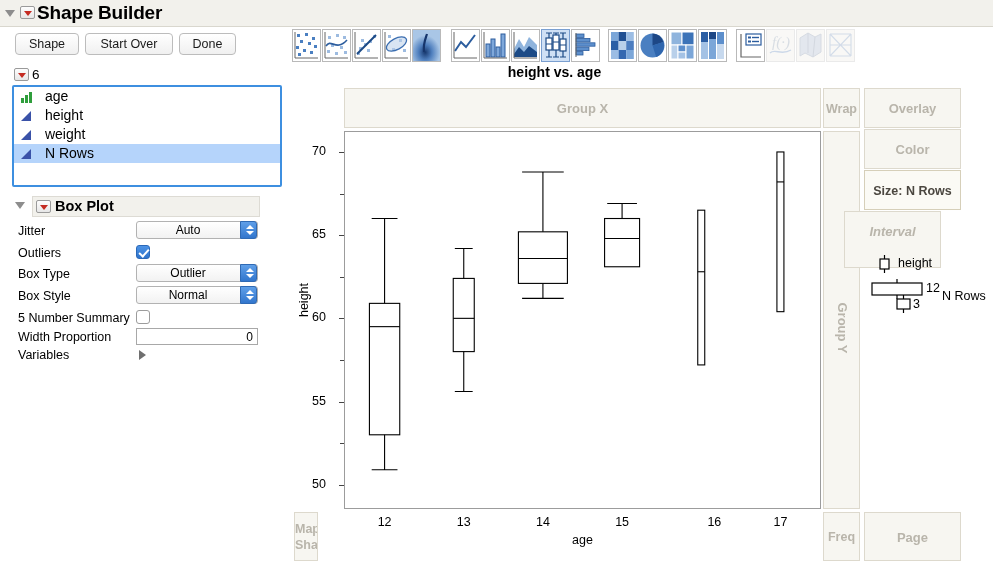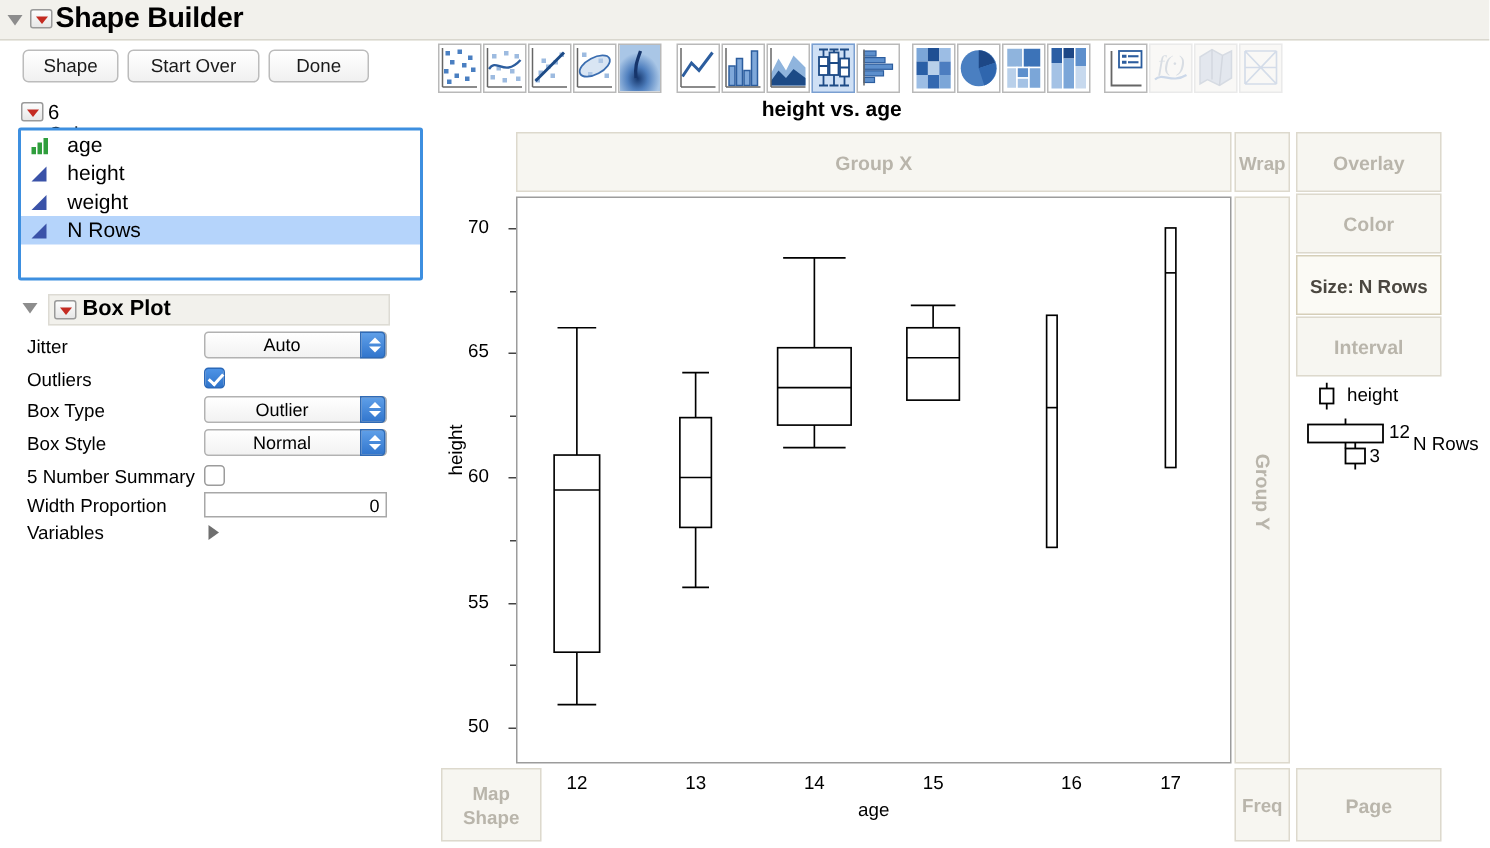--- a/index.html
+++ b/index.html
@@ -78,21 +78,21 @@
     font-size: 12.5px;
     font-family: "Liberation Sans", sans-serif;
     color: #1a1a1a;
     text-align: center;
     line-height: 21px;
     box-sizing: border-box;
     cursor: default;
   }
   #btn-undo { left: 15px; top: 33px; width: 64px; }
   #btn-startover { left: 85px; top: 33px; width: 88px; }
-  #btn-done { left: 179px; top: 33px; width: 67px; }
+  #btn-done { left: 179px; top: 33px; width: 57px; }
 
   
   #toolbar { position: absolute; left: 292px; top: 29px; height: 35px; }
   .tb-icon {
     position: absolute;
     width: 29px; height: 33px;
     top: 0;
     border: 1px solid #b9b9b9;
     background: #ffffff;
     box-sizing: border-box;
@@ -262,23 +262,23 @@
     transform: translate(-50%,-50%) rotate(90deg);
     white-space: nowrap;
   }
   #dz-overlay  { left: 864px; top: 88px;  width: 97px; height: 40px; line-height: 40px; }
   #dz-color    { left: 864px; top: 129px; width: 97px; height: 40px; line-height: 40px; }
   #dz-size     {
     left: 864px; top: 170px; width: 97px; height: 40px; line-height: 40px;
     color: #4b4740; border-color: #d6cfb9; background: #fbfaf5;
     font-size: 12.5px;
   }
-  #dz-interval { left: 864px; top: 211px; width: 97px; height: 40px; line-height: 40px; }
+  #dz-interval { left: 844px; top: 211px; width: 97px; height: 57px; line-height: 40px; font-style: italic; }
   #dz-mapshape {
-    left: 294px; top: 512px; width: 67px; height: 49px;
+    left: 294px; top: 512px; width: 24px; height: 49px;
     line-height: 16px; padding-top: 8px; font-size: 12.5px;
   }
   #dz-mapshape .dz-l2 { display: block; }
   #dz-freq { left: 823px; top: 512px; width: 37px; height: 49px; line-height: 49px; font-size: 12.5px; }
   #dz-page { left: 864px; top: 512px; width: 97px; height: 49px; line-height: 49px; }
 
   
   #plotframe {
     position: absolute;
     left: 344px; top: 131px;

